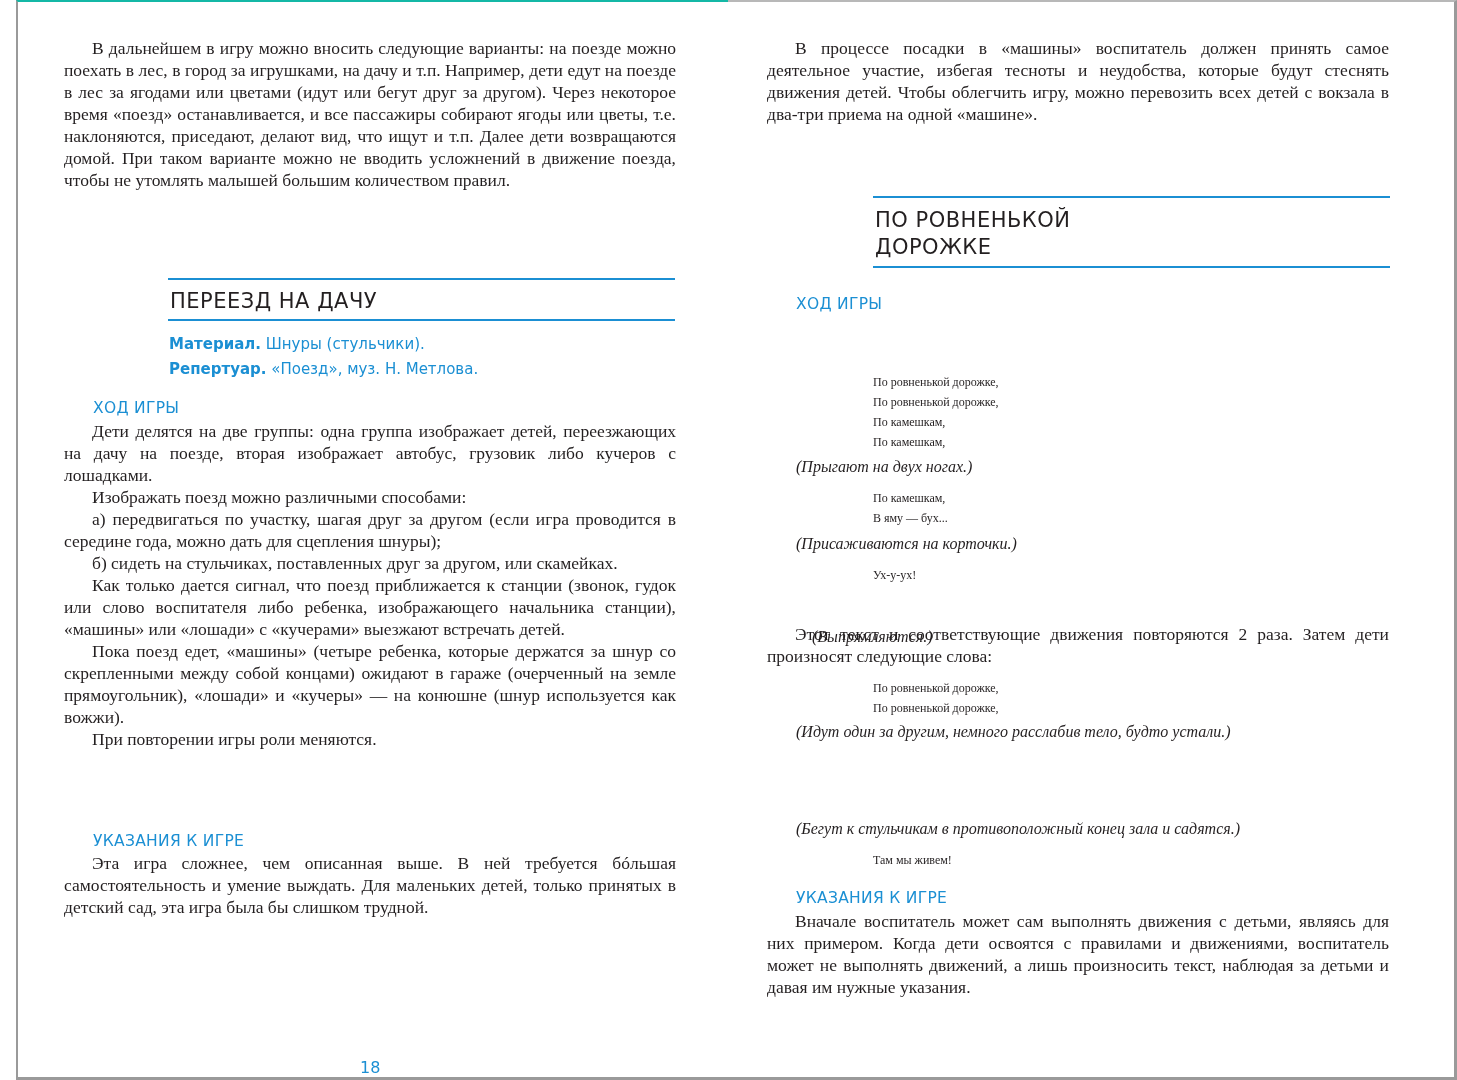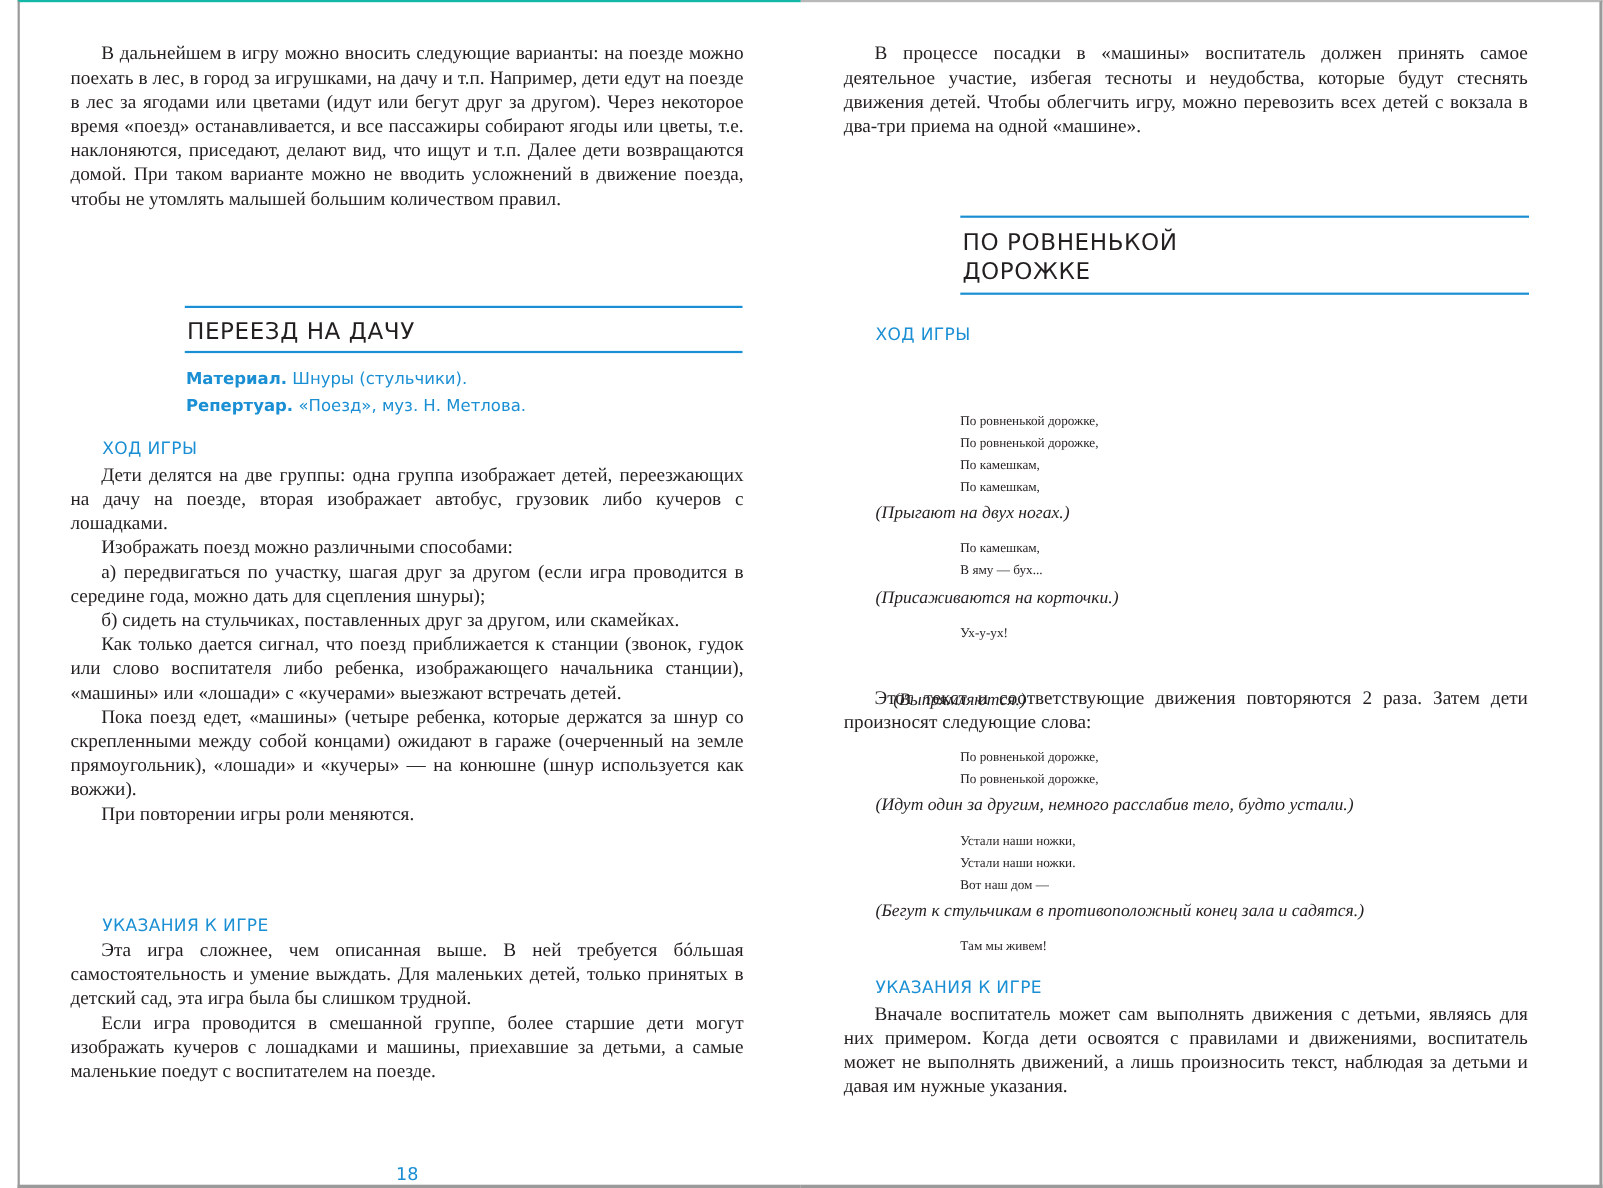--- a/index.html
+++ b/index.html
@@ -84,21 +84,20 @@
       <p>б) сидеть на стульчиках, поставленных друг за другом, или скамейках.</p>
       <p>Как только дается сигнал, что поезд приближается к станции (звонок, гудок или слово воспитателя либо ребенка, изображающего начальника станции), «машины» или «лошади» с «кучерами» выезжают встречать детей.</p>
       <p>Пока поезд едет, «машины» (четыре ребенка, которые держатся за шнур со скрепленными между собой концами) ожидают в гараже (очерченный на земле прямоугольник), «лошади» и «кучеры» — на конюшне (шнур используется как вожжи).</p>
       <p>При повторении игры роли меняются.</p>
     </div>
 
     <div class="blue-head" style="left:75px; top:830px;">УКАЗАНИЯ К ИГРЕ</div>
 
     <div class="para" style="left:46px; top:850px; width:612px;">
       <p>Эта игра сложнее, чем описанная выше. В ней требуется бóльшая самостоятельность и умение выждать. Для маленьких детей, только принятых в детский сад, эта игра была бы слишком трудной.</p>
-      <p>Если игра проводится в смешанной группе, более старшие дети могут изображать кучеров с лошадками и машины, приехавшие за детьми, а самые маленькие поедут с воспитателем на поезде.</p>
     </div>
 
     <div class="page-num" style="left:342px; top:1008px;">18</div>
   </div>
 
   <div class="page right">
 
     <div class="para" style="left:39px; top:35px; width:622px;">
       <p>В процессе посадки в «машины» воспитатель должен принять самое деятельное участие, избегая тесноты и неудобства, которые будут стеснять движения детей. Чтобы облегчить игру, можно перевозить всех детей с вокзала в два-три приема на одной «машине».</p>
     </div>
@@ -137,25 +136,20 @@
     <div class="para" style="left:39px; top:621px; width:622px;">
       <p>Этот текст и соответствующие движения повторяются 2 раза. Затем дети произносят следующие слова:</p>
     </div>
 
     <div class="verse" style="left:145px; top:676px;">
       <div>По ровненькой дорожке,</div>
       <div>По ровненькой дорожке,</div>
     </div>
     <div class="stage" style="left:68px; top:721px;">(Идут один за другим, немного расслабив тело, будто устали.)</div>
 
-    <div class="verse" style="left:145px; top:752px;">
-      <div>Устали наши ножки,</div>
-      <div>Устали наши ножки.</div>
-      <div>Вот наш дом —</div>
-    </div>
     <div class="stage" style="left:68px; top:818px;">(Бегут к стульчикам в противоположный конец зала и садятся.)</div>
 
     <div class="verse" style="left:145px; top:848px;">
       <div>Там мы живем!</div>
     </div>
 
     <div class="blue-head" style="left:68px; top:887px;">УКАЗАНИЯ К ИГРЕ</div>
 
     <div class="para" style="left:39px; top:908px; width:622px;">
       <p>Вначале воспитатель может сам выполнять движения с детьми, являясь для них примером. Когда дети освоятся с правилами и движениями, воспитатель может не выполнять движений, а лишь произносить текст, наблюдая за детьми и давая им нужные указания.</p>

